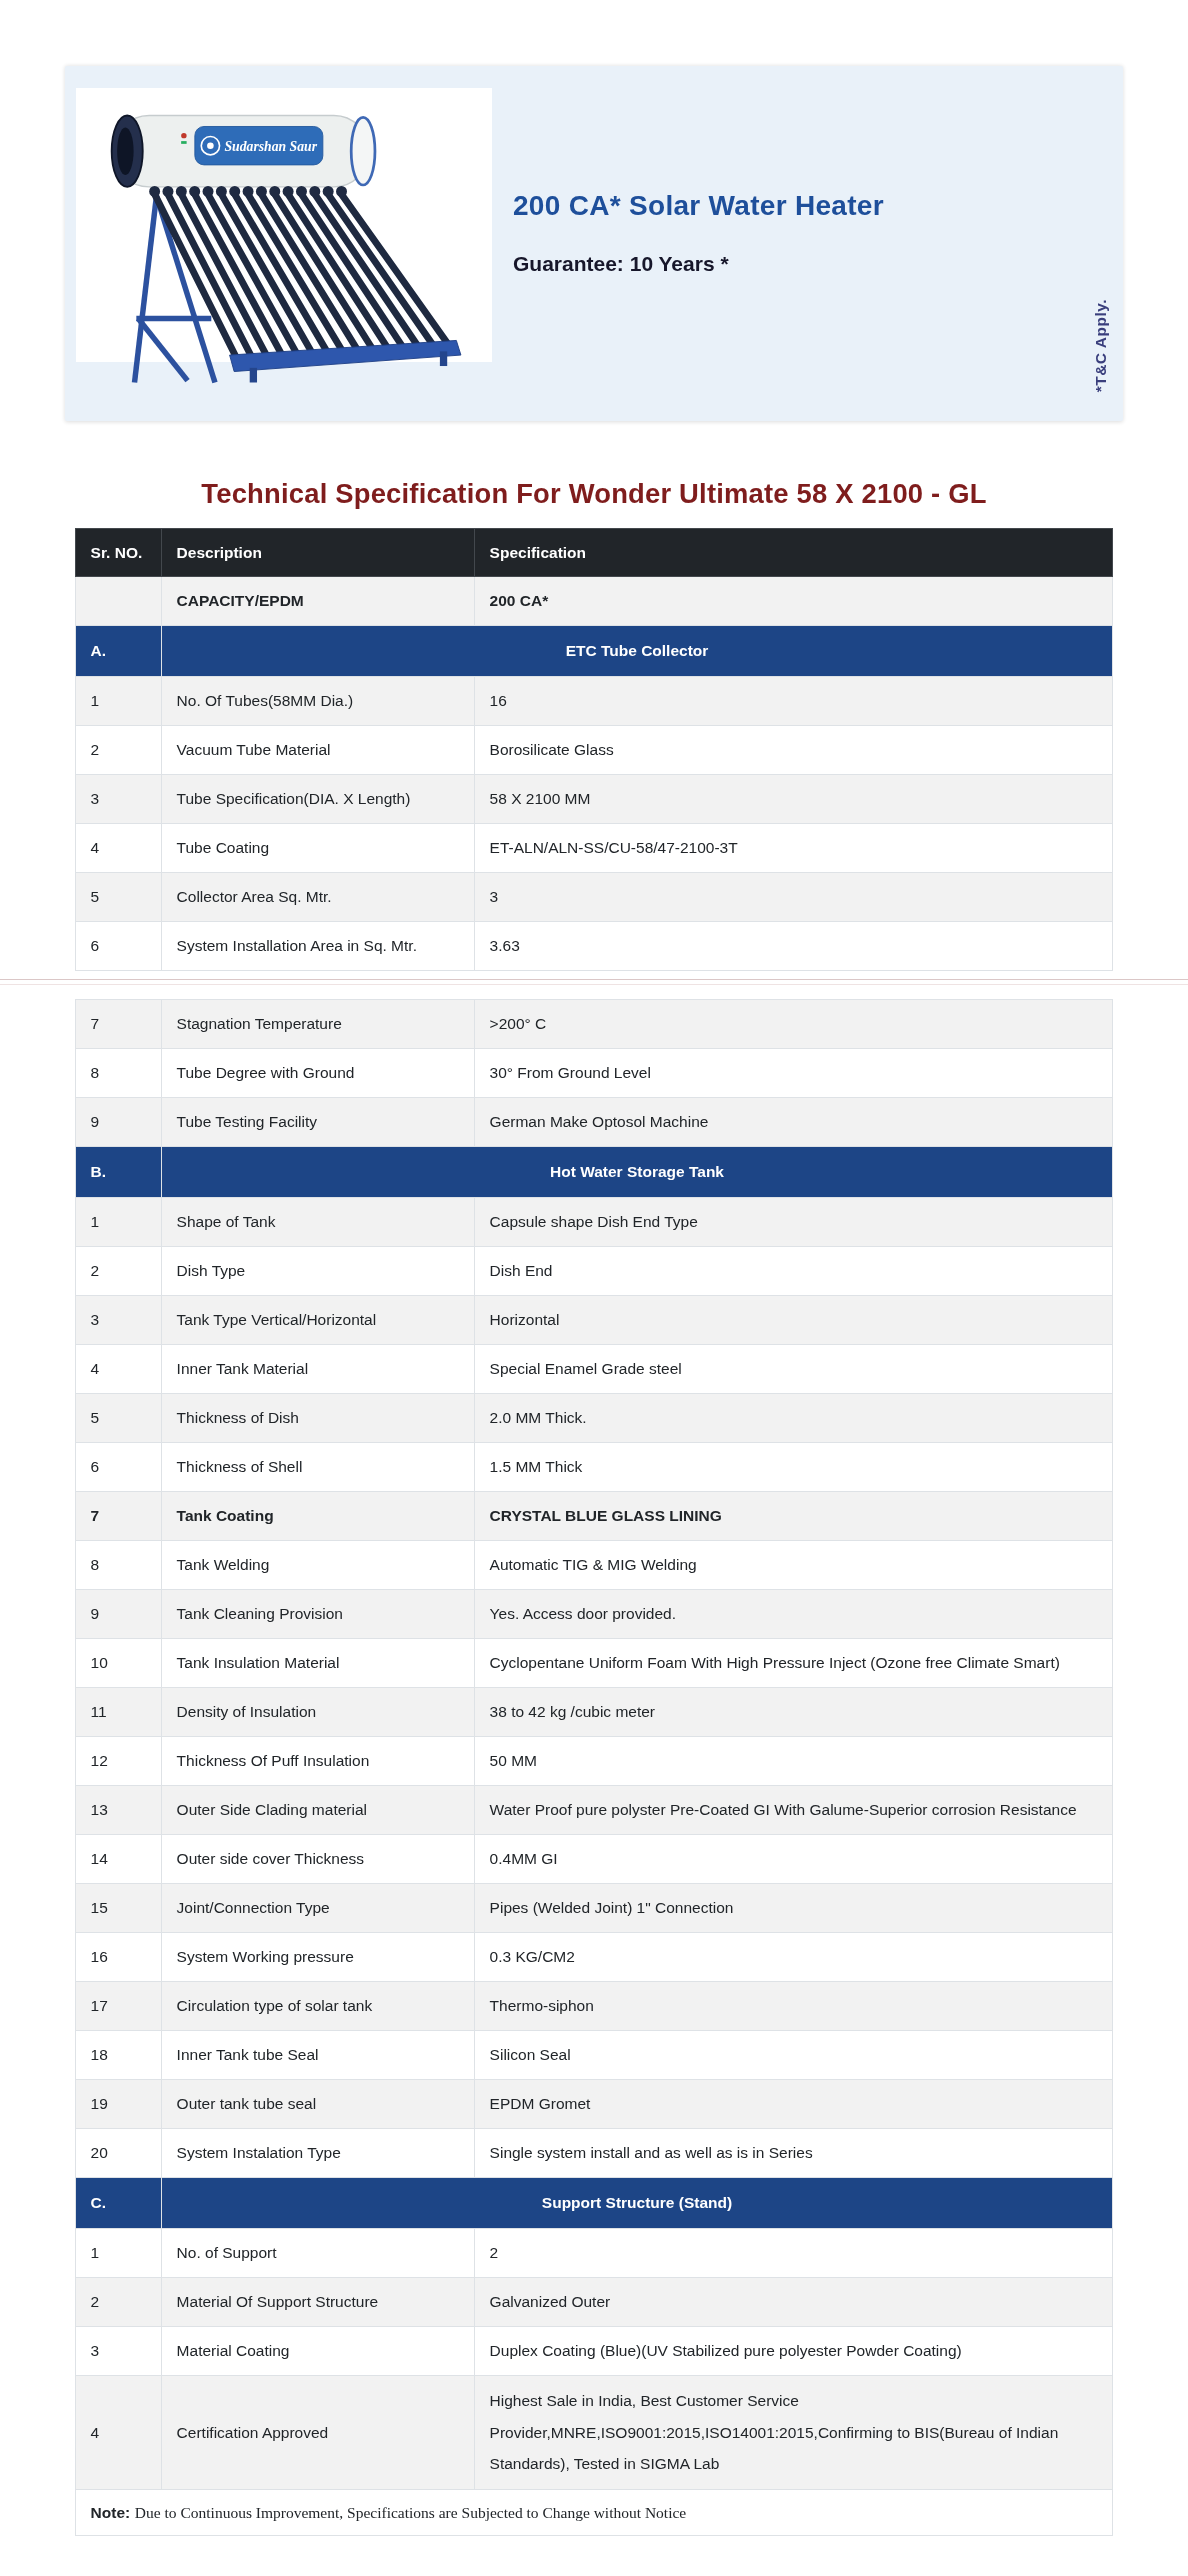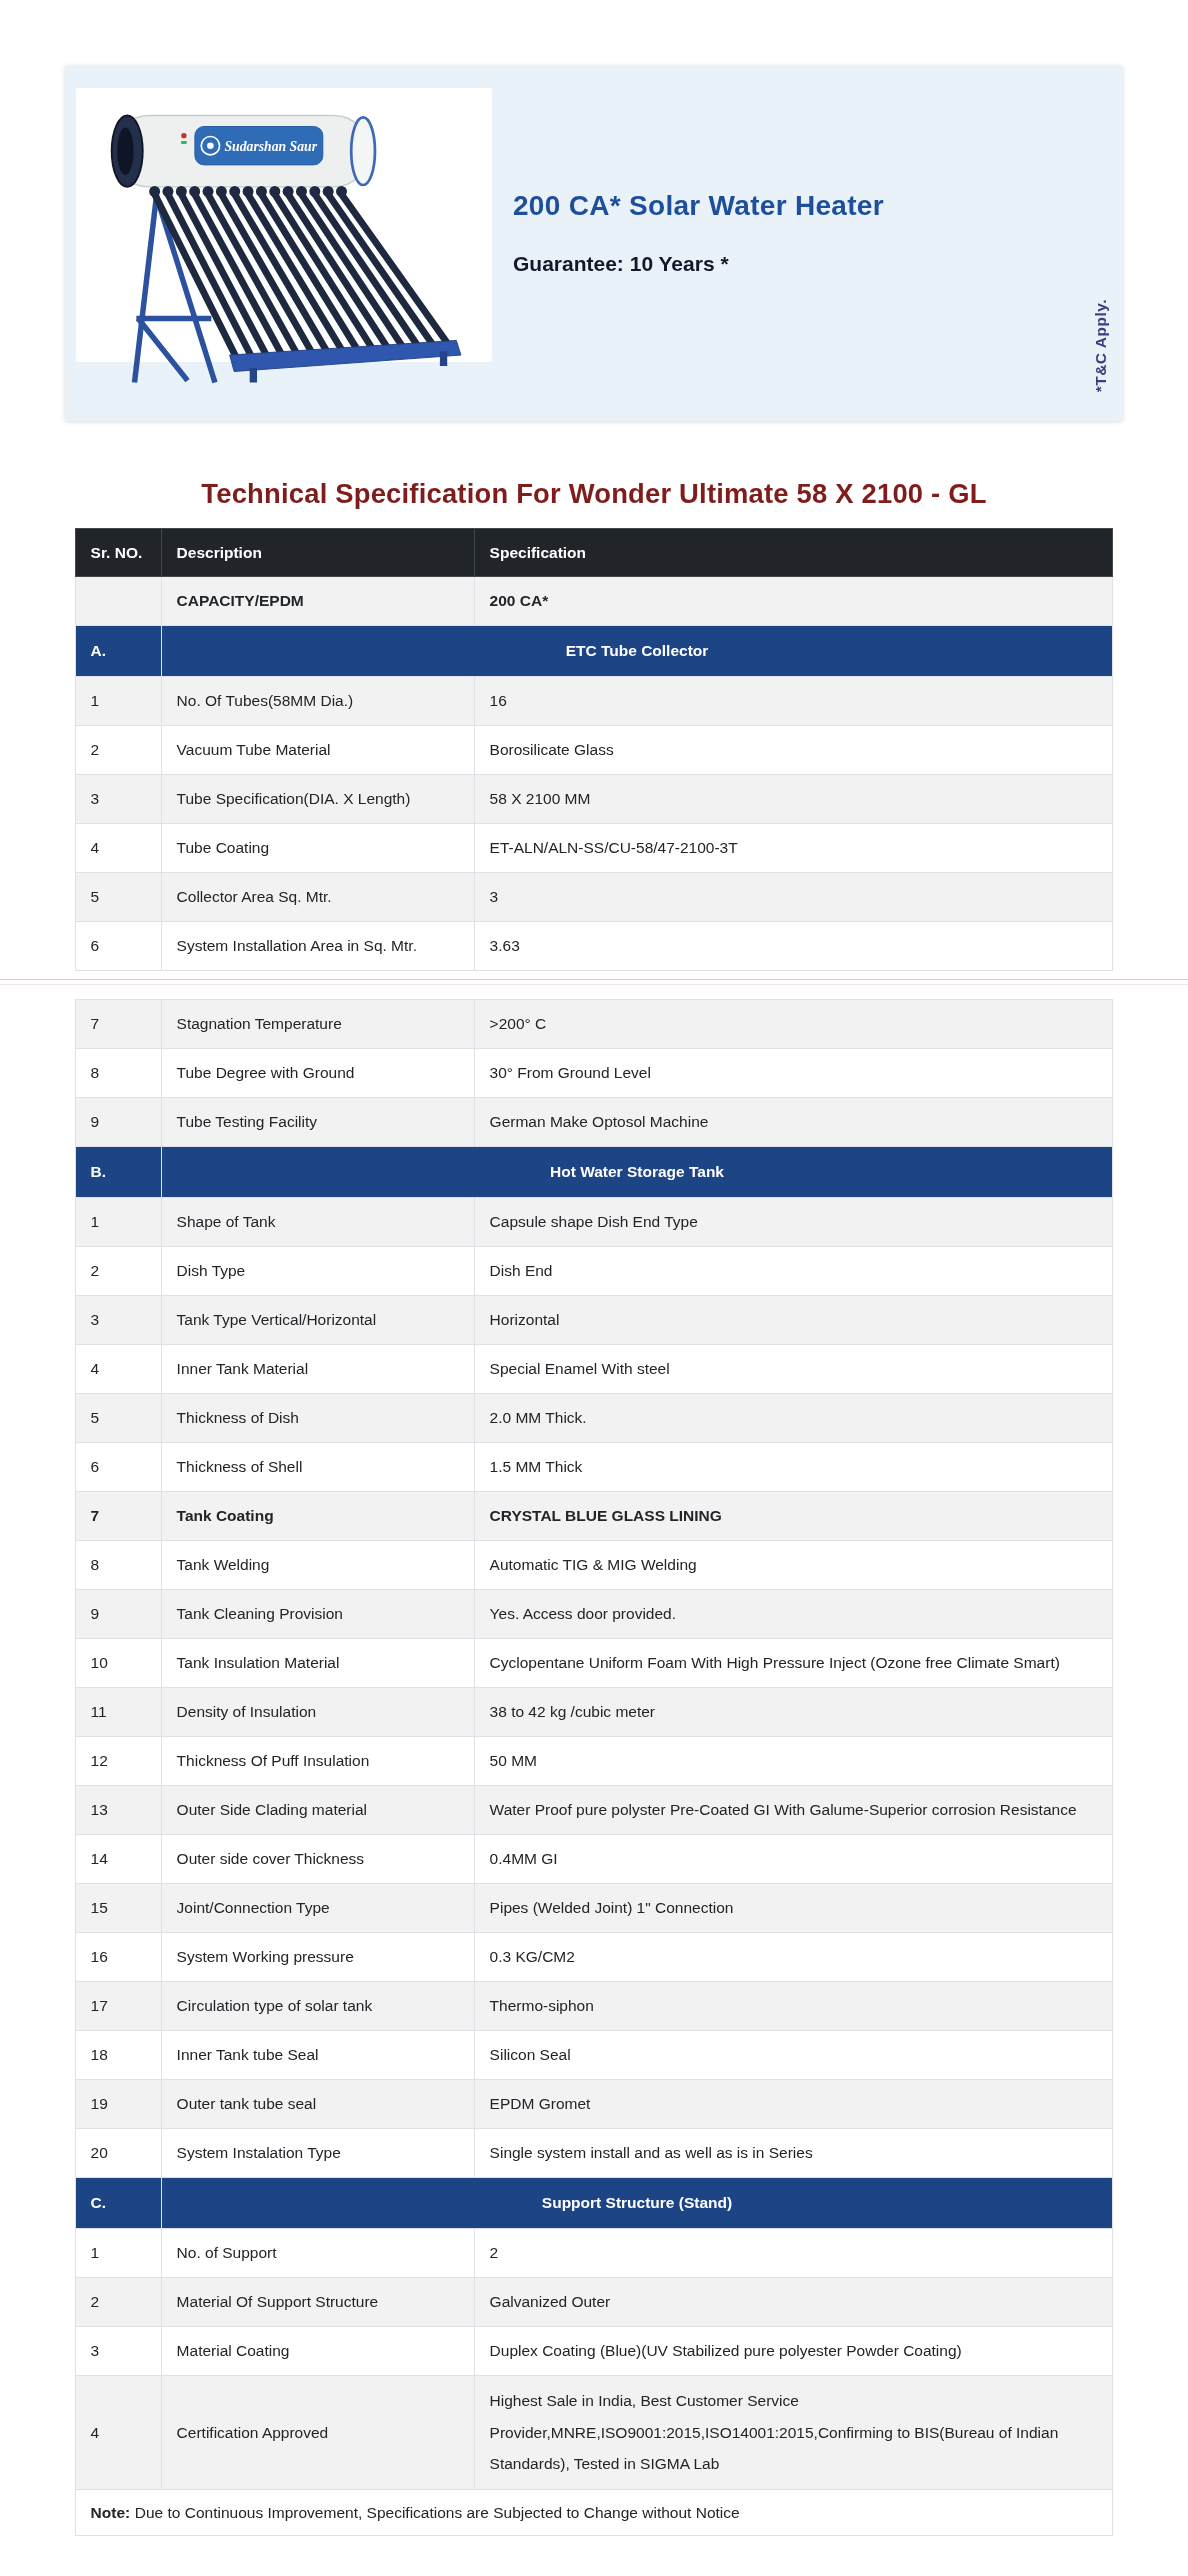--- a/index.html
+++ b/index.html
@@ -78,21 +78,21 @@
   td.spec { white-space: pre-line; }
   tr.bold-row td { font-weight: 700; }
   tr.section-row td {
     height: 51px;
     background: #1d4586 !important;
     color: #ffffff; font-weight: 700;
   }
   tr.section-row td.sect-title { text-align: center; }
   tr.tall td { height: auto; line-height: 2.05; padding: 9.1px 14.6px; }
   tr.note-row td { height: 46px; padding: 9.1px 14.6px; background: #ffffff; }
-  tr.note-row span { margin-left: 4.6px; }
+  tr.note-row span { margin-left: 4.6px; font-family: Liberation Serif, serif; }
 
   
   .pagebreak { width: 1188px; margin: 7.3px 0 0; height: 9.1px; }
   .pb-line1 { height: 1.8px; background: #dbc7c7; }
   .pb-line2 { height: 0.9px; background: #efe3e3; margin-top: 3.7px; }
 </style>
 </head>
 <body>
 
 <div class="page">
@@ -269,21 +269,21 @@
             <td class="spec">Dish End</td>
           </tr>
           <tr>
             <td class="sr">3</td>
             <td class="desc">Tank Type Vertical/Horizontal</td>
             <td class="spec">Horizontal</td>
           </tr>
           <tr>
             <td class="sr">4</td>
             <td class="desc">Inner Tank Material</td>
-            <td class="spec">Special Enamel With steel</td>
+            <td class="spec">Special Enamel Grade steel</td>
           </tr>
           <tr>
             <td class="sr">5</td>
             <td class="desc">Thickness of Dish</td>
             <td class="spec">2.0 MM Thick.</td>
           </tr>
           <tr>
             <td class="sr">6</td>
             <td class="desc">Thickness of Shell</td>
             <td class="spec">1.5 MM Thick</td>

